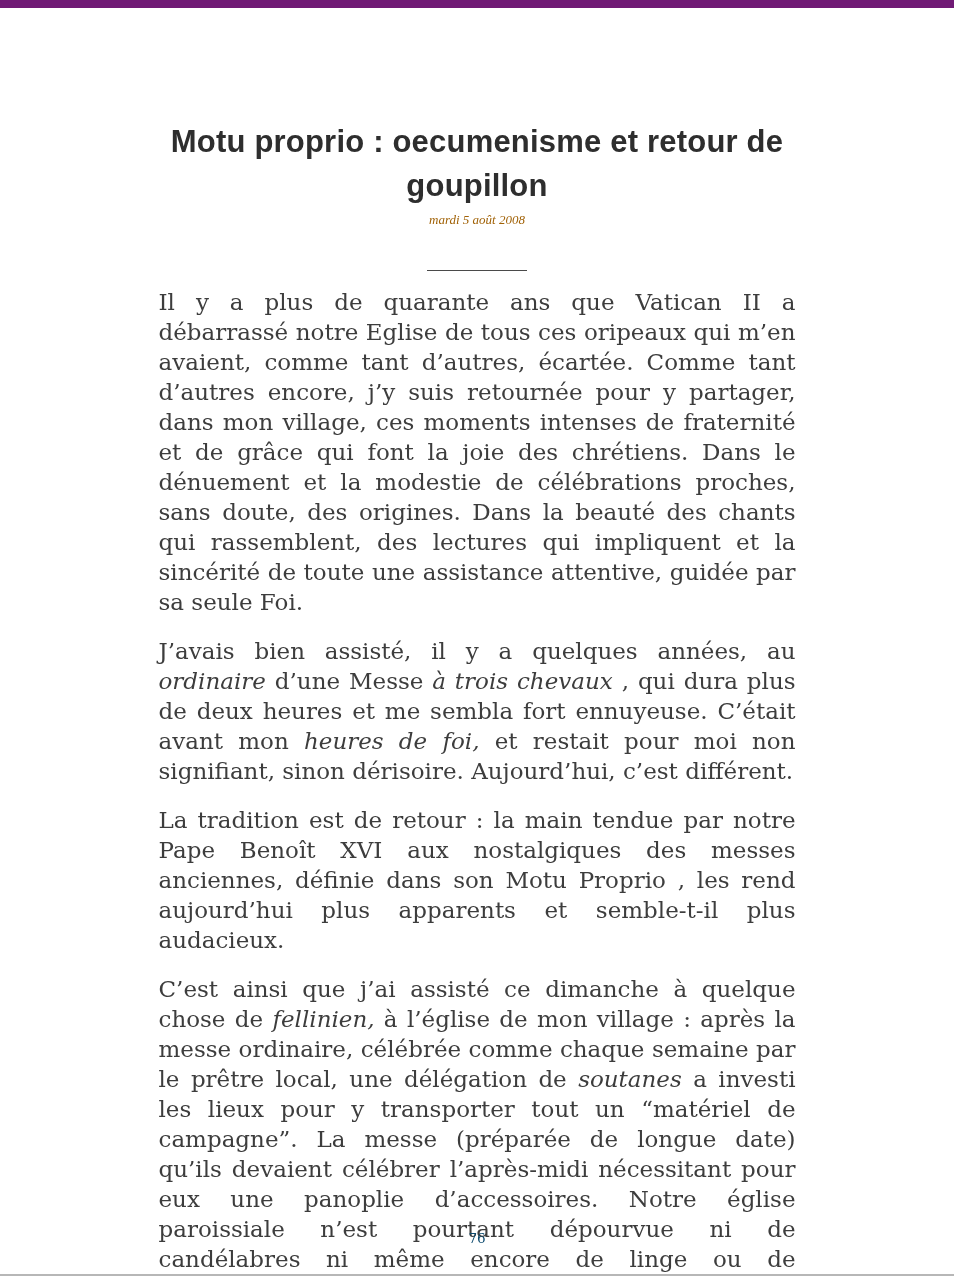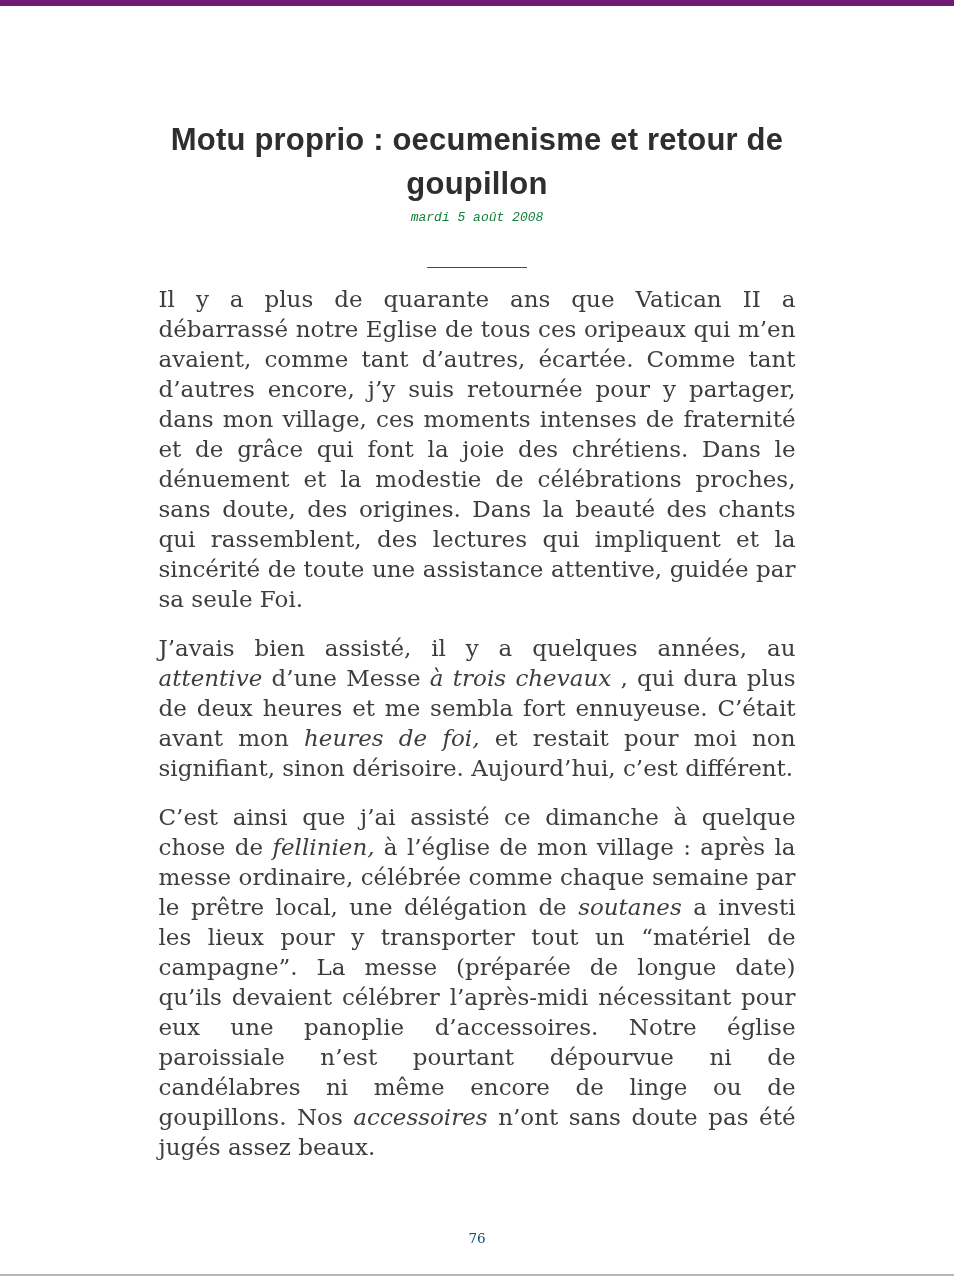--- a/index.html
+++ b/index.html
@@ -6,21 +6,21 @@
     margin: 0;
     padding: 0;
     background: #ffffff;
   }
   .page {
     position: relative;
     width: 954px;
     height: 1276px;
     margin: 0 auto;
     background: #ffffff;
-    border-top: 6px solid #701a75;
+    border-top: 8px solid #701a75;
     border-bottom: 2px solid #b7b7b7;
     box-sizing: border-box;
     overflow: hidden;
     font-family: "DejaVu Serif", serif;
     color: #3d3d3d;
   }
   .content {
     width: 637px;
     margin: 0 auto;
   }
@@ -31,24 +31,24 @@
     font-family: "Liberation Sans", sans-serif;
     font-weight: 700;
     font-size: 31px;
     line-height: 44px;
     color: #2e2e2e;
     letter-spacing: 0.2px;
   }
   .doc-date {
     margin-top: 4px;
     text-align: center;
-    font-family: Liberation Mono, monospace;
+    font-family: Liberation Serif, serif;
     font-style: italic;
     font-size: 13px;
-    color: #15803d;
+    color: #a16207;
   }
   .divider {
     width: 100px;
     height: 0;
     border-top: 1px solid #4a4a4a;
     margin: 42px auto 0 auto;
   }
   .article {
     margin-top: 16px;
   }
@@ -79,19 +79,20 @@
 <div class="page">
   <h1 class="doc-title">Motu proprio : oecumenisme et retour de goupillon</h1>
 
   <div class="doc-date">mardi 5 août 2008</div>
 
   <div class="divider"></div>
 
   <div class="content">
     <div class="article">
         <p><span>Il y a plus de quarante ans que Vatican II a débarrassé notre Eglise de tous ces oripeaux qui m’en avaient, comme tant d’autres, écartée. Comme tant d’autres encore, j’y suis retournée pour y partager, dans mon village, ces moments intenses de fraternité et de grâce qui font la joie des chrétiens. Dans le dénuement et la modestie de célébrations proches, sans doute, des origines. Dans la beauté des chants qui rassemblent, des lectures qui impliquent et la sincérité de toute une assistance attentive, guidée par sa seule Foi.</span></p>
-        <p><span>J’avais bien assisté, il y a quelques années, au </span><em>attentive</em><span> d’une Messe </span><em>à trois chevaux</em><span> , qui dura plus de deux heures et me sembla fort ennuyeuse. C’était avant mon </span><em>heures de foi,</em><span> et restait pour moi non signifiant, sinon dérisoire. Aujourd’hui, c’est différent.</span></p>
+        <p><span>J’avais bien assisté, il y a quelques années, au </span><em>ordinaire</em><span> d’une Messe </span><em>à trois chevaux</em><span> , qui dura plus de deux heures et me sembla fort ennuyeuse. C’était avant mon </span><em>heures de foi,</em><span> et restait pour moi non signifiant, sinon dérisoire. Aujourd’hui, c’est différent.</span></p>
+        <p><span>La tradition est de retour : la main tendue par notre Pape Benoît XVI aux nostalgiques des messes anciennes, définie dans son Motu Proprio , les rend aujourd’hui plus apparents et semble-t-il plus audacieux.</span></p>
         <p><span>C’est ainsi que j’ai assisté ce dimanche à quelque chose de </span><em>fellinien,</em><span> à l’église de mon village : après la messe ordinaire, célébrée comme chaque semaine par le prêtre local, une délégation de </span><em>soutanes</em><span> a investi les lieux pour y transporter tout un “matériel de campagne”. La messe (préparée de longue date) qu’ils devaient célébrer l’après-midi nécessitant pour eux une panoplie d’accessoires. Notre église paroissiale n’est pourtant dépourvue ni de candélabres ni même encore de linge ou de goupillons. Nos </span><em>accessoires</em><span> n’ont sans doute pas été jugés assez beaux.</span></p>
       </div>
   </div>
 
   <div class="page-number">76</div>
 </div>
 
 </body></html>

